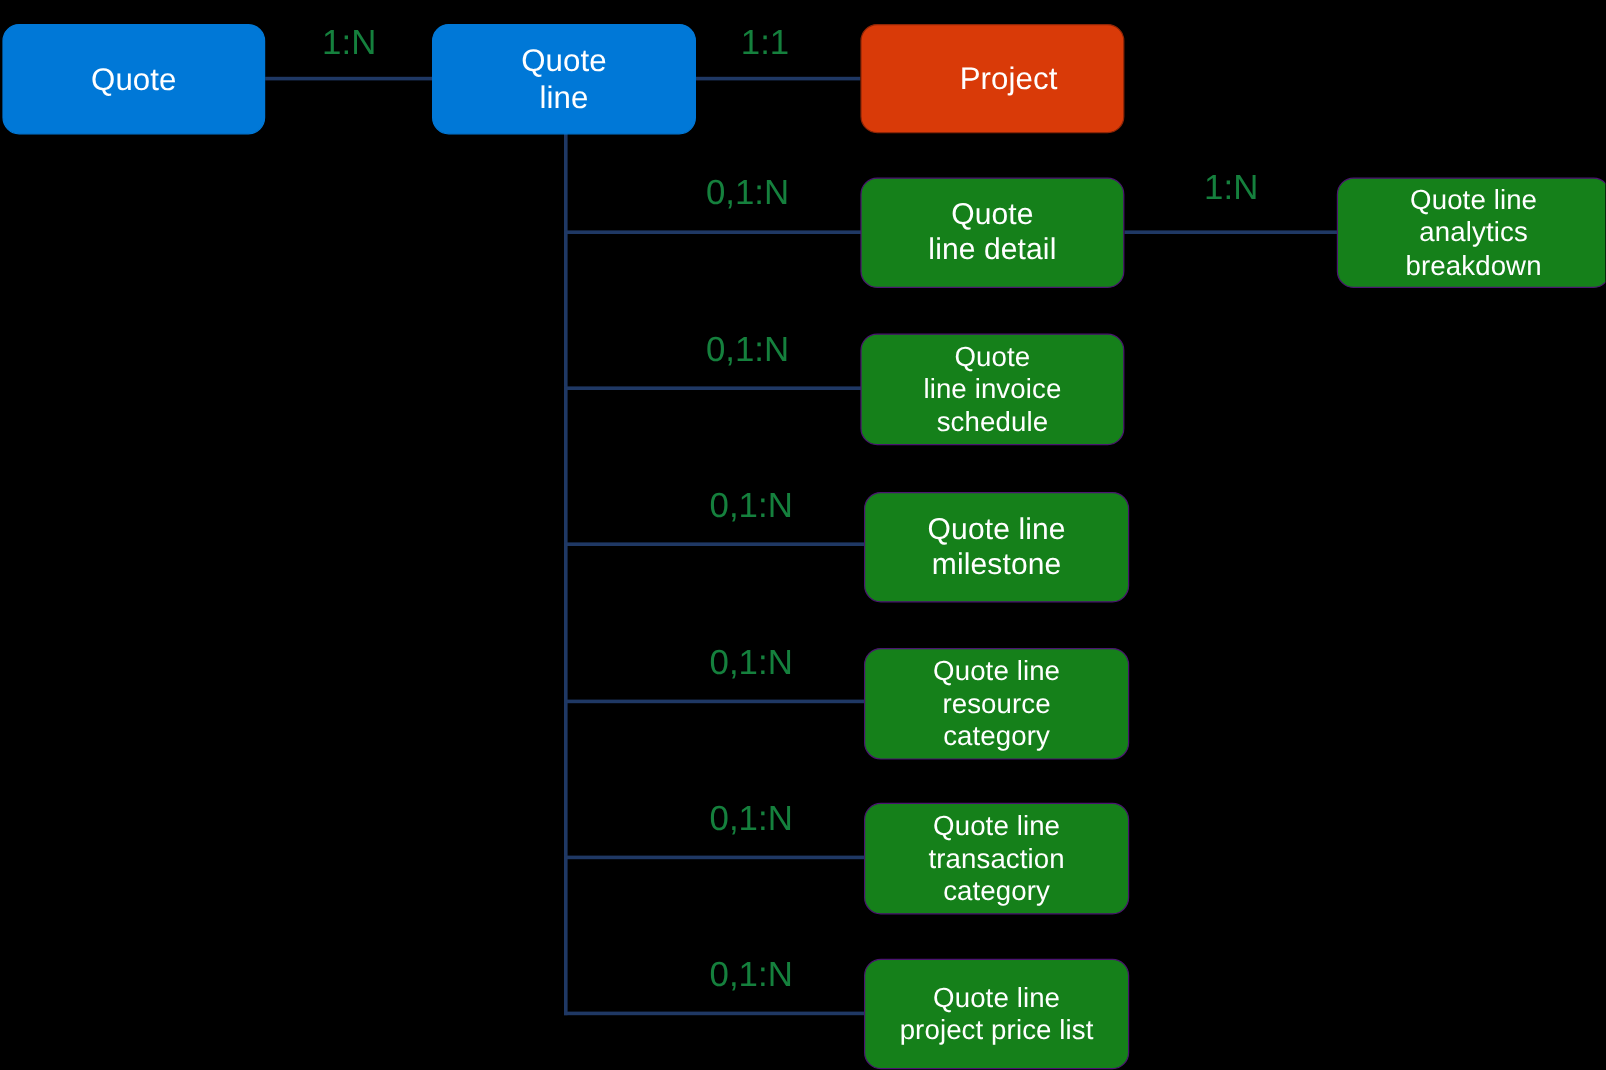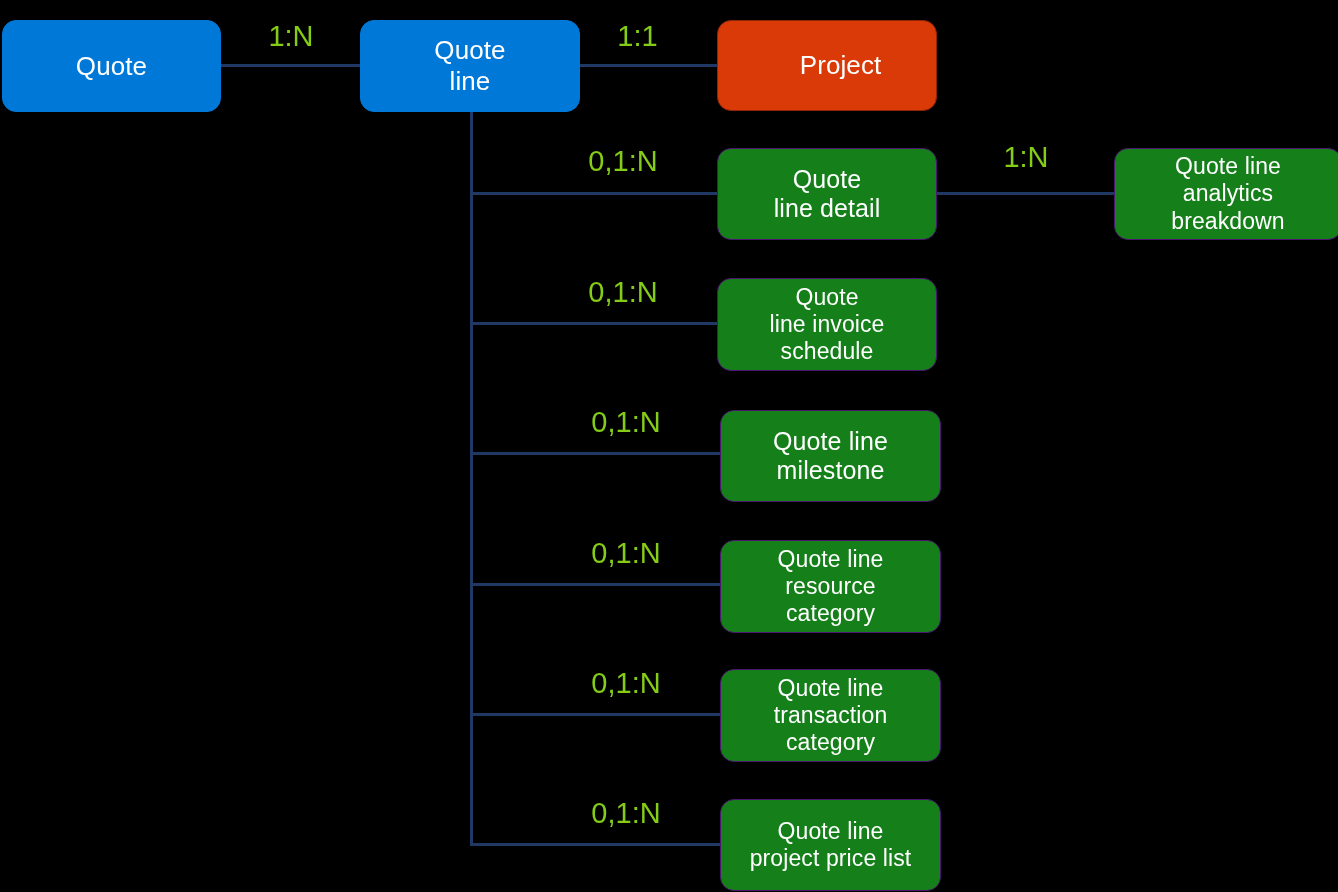--- a/index.html
+++ b/index.html
@@ -60,21 +60,21 @@
   }
   .conn-v {
     position: absolute;
     width: 3px;
     background: #1F3864;
   }
 
   
   .card-label {
     position: absolute;
-    color: #84cc16;
+    color: #15803d;
     font-size: 29px;
     white-space: nowrap;
     text-align: center;
   }
 </style>
 </head>
 <body>
 
 <div id="canvas">
 

